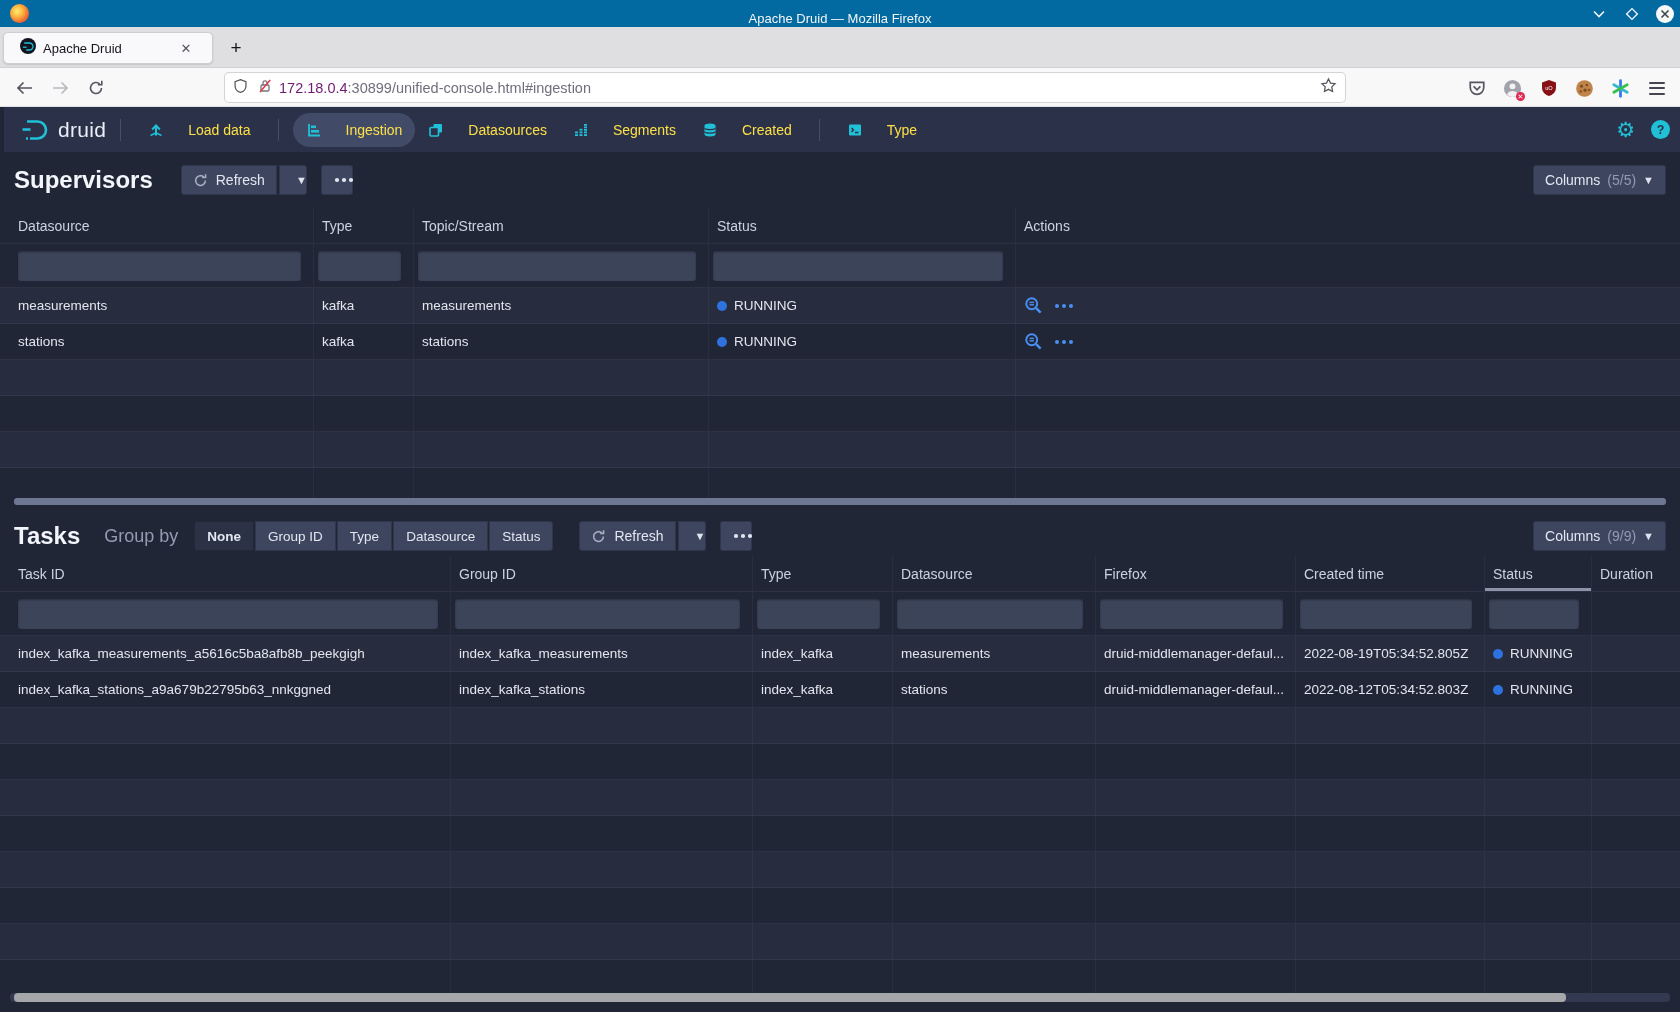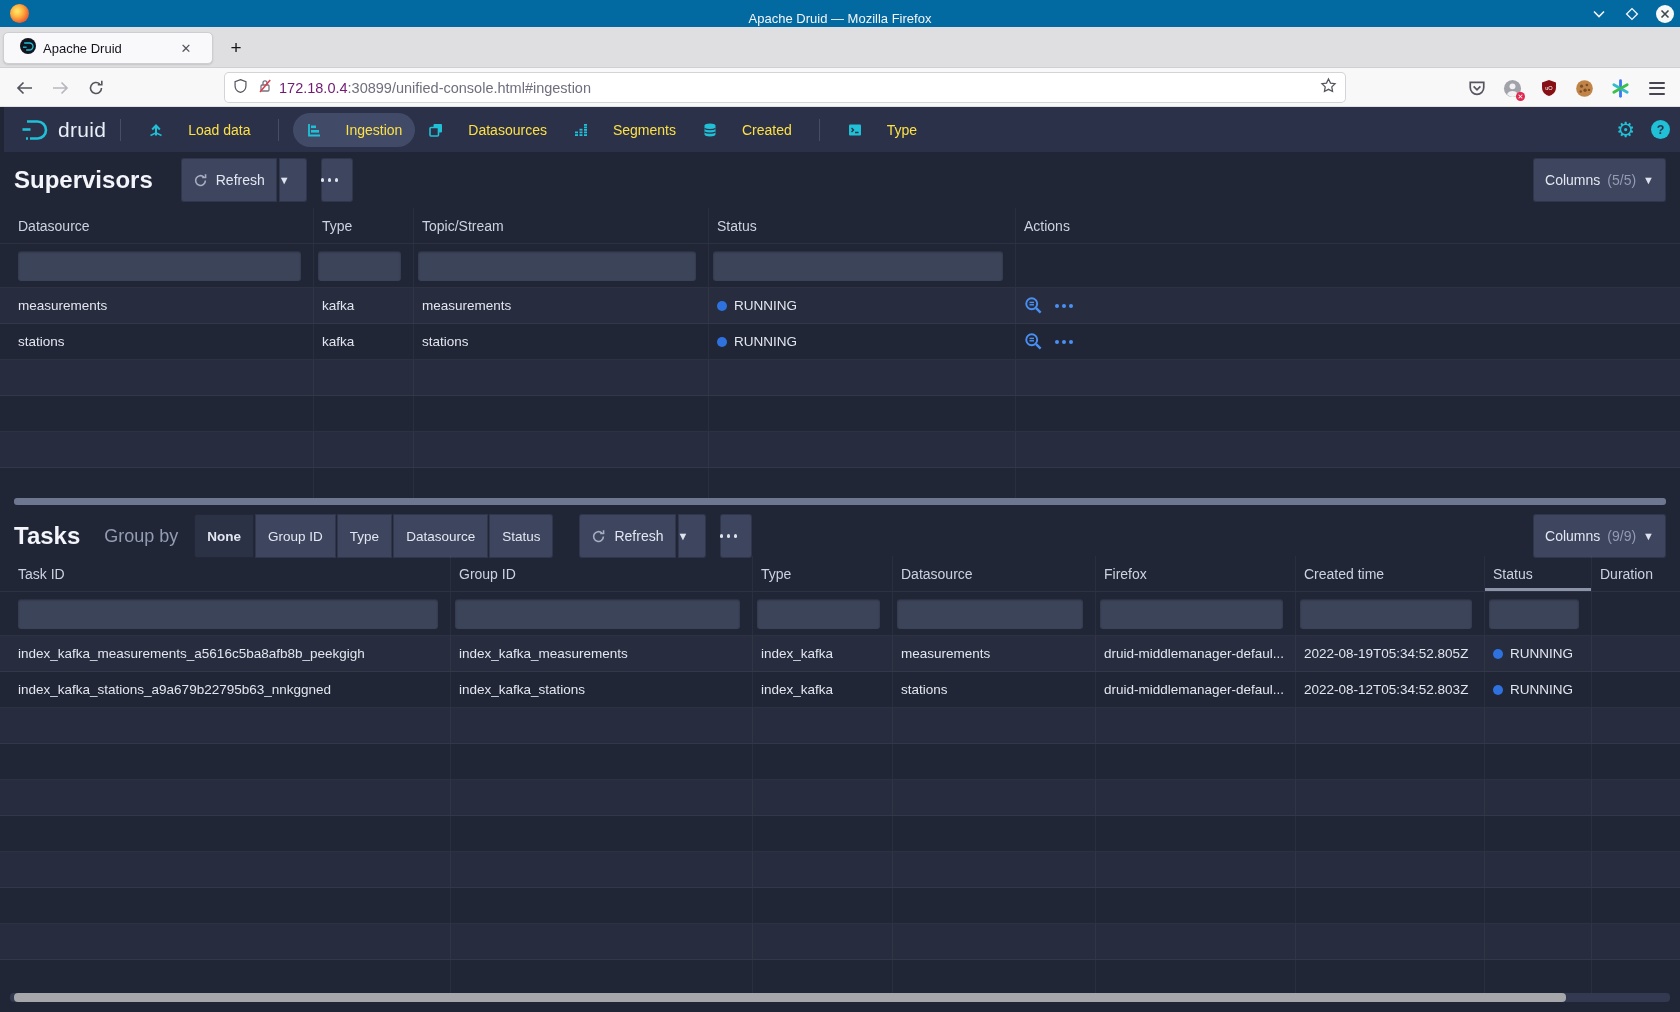--- a/index.html
+++ b/index.html
@@ -54,22 +54,22 @@
     padding:0 13px; height:34px; border-radius:17px; white-space:nowrap; }
   .nav-item.active { background:#414a66; }
   .nav-right { position:absolute; right:14px; display:flex; align-items:center; gap:16px; }
   .gear { color:#20c0d7; font-size:21px; line-height:21px; }
   .helpcircle { width:19px; height:19px; border-radius:50%; background:#20c0d7; color:#2b3148;
     font-size:12.5px; font-weight:bold; display:flex; align-items:center; justify-content:center; }
 
   
   .page { position:absolute; left:0; top:152px; width:1680px; height:860px; background:#212637; }
   .sect-title { font-size:24px; font-weight:600; color:#f3f5fa; }
-  .btn { background:#3d455f; color:#e3e7f1; font-size:14px; height:44px; display:flex;
-    align-items:center; justify-content:flex-start; border-radius:3px; padding:0 12px;
+  .btn { background:#3d455f; color:#e3e7f1; font-size:14px; height:30px; display:flex;
+    align-items:center; justify-content:flex-end; border-radius:3px; padding:0 12px;
     box-shadow:inset 0 0 0 1px rgba(0,0,0,.2); }
   .btn.dark { background:#2c3246; }
   .muted { color:#939cb2; }
   .dots3 { display:flex; gap:3.5px; }
   .dots3 i { width:3.5px; height:3.5px; border-radius:50%; background:#dfe3ee; }
   .caret { font-size:11px; color:#dfe3ee; }
 
   .sup-header { position:absolute; left:14px; top:10px; right:14px; height:36px; display:flex; align-items:center; }
   .tasks-header { position:absolute; left:14px; top:366px; right:14px; height:36px; display:flex; align-items:center; }
   .btn-group { display:flex; gap:2px; }

